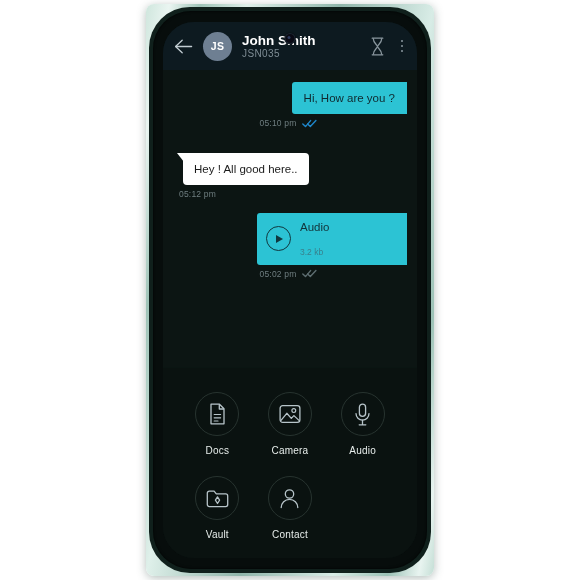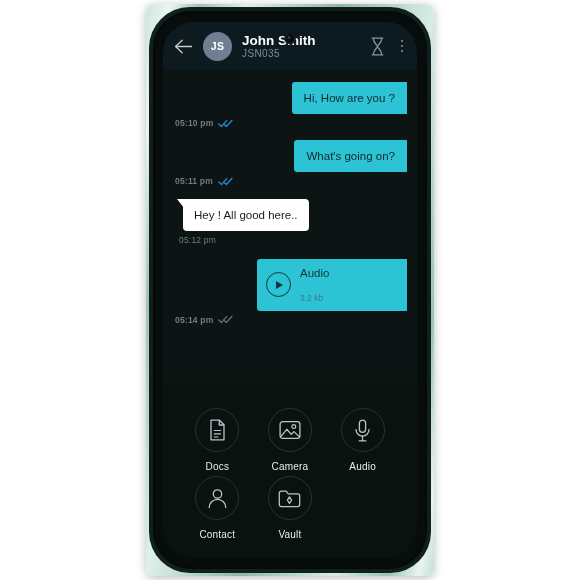--- a/index.html
+++ b/index.html
@@ -235,21 +235,21 @@
   }
   .meta {
     display: flex;
     align-items: center;
     gap: 5px;
     font-size: 8.5px;
     color: #6f7e80;
     margin-top: 4px;
     letter-spacing: 0.2px;
   }
-  .meta.out { width: 100%; justify-content: flex-start; padding-right: 2px; font-weight: bold; }
+  .meta.out { width: 100%; justify-content: center; padding-right: 2px; }
   .meta.in { justify-content: flex-start; padding-left: 2px; text-align: center; }
   .ticks { display: inline-flex; line-height: 0; }
 
   
   .bubble-audio {
     background: #2cc3d4;
     border-radius: 3px 0 0 3px;
     padding: 8px 12px 8px 9px;
     display: flex;
     align-items: center;
@@ -286,21 +286,21 @@
   .attach-panel {
     flex: 0 0 auto;
     background: #0a1210;
     padding: 24px 18px 18px 18px;
     box-sizing: border-box;
     border-top: 1px solid #0a1512;
   }
   .attach-grid {
     display: grid;
     grid-template-columns: repeat(3, 1fr);
-    row-gap: 4px;
+    row-gap: 20px;
   }
   .attach-item {
     display: flex;
     flex-direction: column;
     align-items: center;
     cursor: pointer;
   }
   .attach-circle {
     width: 44px;
     height: 44px;
@@ -377,34 +377,20 @@
                   <svg width="15" height="9" viewBox="0 0 15 9" aria-hidden="true">
                     <path d="M0.8 4.9 L3.5 7.6 L8.6 1.6" fill="none" stroke="#1f86c9" stroke-width="1.4" stroke-linecap="round" stroke-linejoin="round"></path>
                     <path d="M5.6 4.9 L8.3 7.6 L13.9 1.6" fill="none" stroke="#1f86c9" stroke-width="1.4" stroke-linecap="round" stroke-linejoin="round"></path>
                   </svg>
                 </span>
               </div>
             </div>
 
             <div style="height:12px"></div>
 
-            <div class="msg-row out">
-              <div class="bubble-out">
-                <span>What's going on?</span>
-              </div>
-              <div class="meta out">
-                <span>05:11 pm</span>
-                <span class="ticks">
-                  <svg width="15" height="9" viewBox="0 0 15 9" aria-hidden="true">
-                    <path d="M0.8 4.9 L3.5 7.6 L8.6 1.6" fill="none" stroke="#1f86c9" stroke-width="1.4" stroke-linecap="round" stroke-linejoin="round"></path>
-                    <path d="M5.6 4.9 L8.3 7.6 L13.9 1.6" fill="none" stroke="#1f86c9" stroke-width="1.4" stroke-linecap="round" stroke-linejoin="round"></path>
-                  </svg>
-                </span>
-              </div>
-            </div>
 
             <div style="height:13px"></div>
 
             <div class="msg-row in">
               <div class="bubble-in">
                 <span>Hey ! All good here..</span>
               </div>
               <div class="meta in">
                 <span>05:12 pm</span>
               </div>
@@ -416,21 +402,21 @@
               <div class="bubble-audio">
                 <div class="play-circle">
                   <div class="play-tri"></div>
                 </div>
                 <div class="audio-texts">
                   <div class="audio-title">Audio</div>
                   <div class="audio-size">3.2 kb</div>
                 </div>
               </div>
               <div class="meta out">
-                <span>05:14 pm</span>
+                <span>05:02 pm</span>
                 <span class="ticks">
                   <svg width="15" height="9" viewBox="0 0 15 9" aria-hidden="true">
                     <path d="M0.8 4.9 L3.5 7.6 L8.6 1.6" fill="none" stroke="#5d6d70" stroke-width="1.4" stroke-linecap="round" stroke-linejoin="round"></path>
                     <path d="M5.6 4.9 L8.3 7.6 L13.9 1.6" fill="none" stroke="#5d6d70" stroke-width="1.4" stroke-linecap="round" stroke-linejoin="round"></path>
                   </svg>
                 </span>
               </div>
             </div>
 
             <div class="spacer-fill"></div>
@@ -468,36 +454,36 @@
                     <rect x="5.4" y="1.1" width="6.2" height="12.2" rx="3.1" fill="none" stroke="#b7c4c9" stroke-width="1.3"></rect>
                     <path d="M2.0 10.6 a6.5 6.5 0 0 0 13.0 0" fill="none" stroke="#b7c4c9" stroke-width="1.3" stroke-linecap="round"></path>
                     <path d="M8.5 17.2 V21.6 M5.2 21.8 H11.8" stroke="#b7c4c9" stroke-width="1.3" stroke-linecap="round"></path>
                   </svg>
                 </div>
                 <div class="attach-label">Audio</div>
               </div>
 
               <div class="attach-item">
                 <div class="attach-circle">
+                  <svg width="23" height="19" viewBox="0 0 23 19" aria-hidden="true">
+                    <path d="M1.3 4.2 a2.0 2.0 0 0 1 2.0-2.0 H8.1 L10.3 4.9 H19.7 a2.0 2.0 0 0 1 2.0 2.0 V15.6 a2.0 2.0 0 0 1 -2.0 2.0 H3.3 a2.0 2.0 0 0 1 -2.0-2.0 Z" fill="none" stroke="#b7c4c9" stroke-width="1.3" stroke-linejoin="round"></path>
+                    <path d="M11.5 7.9 L13.6 11.2 L11.5 14.5 L9.4 11.2 Z" fill="none" stroke="#b7c4c9" stroke-width="1.25" stroke-linejoin="round"></path>
+                  </svg>
+                </div>
+                <div class="attach-label">Vault</div>
+              </div>
+
+              <div class="attach-item">
+                <div class="attach-circle">
                   <svg width="21" height="21" viewBox="0 0 21 21" aria-hidden="true">
                     <circle cx="10.5" cy="6.0" r="4.2" fill="none" stroke="#b7c4c9" stroke-width="1.3"></circle>
                     <path d="M2.2 19.6 a8.3 8.3 0 0 1 16.6 0" fill="none" stroke="#b7c4c9" stroke-width="1.3" stroke-linecap="round"></path>
                   </svg>
                 </div>
                 <div class="attach-label">Contact</div>
-              </div>
-
-              <div class="attach-item">
-                <div class="attach-circle">
-                  <svg width="23" height="19" viewBox="0 0 23 19" aria-hidden="true">
-                    <path d="M1.3 4.2 a2.0 2.0 0 0 1 2.0-2.0 H8.1 L10.3 4.9 H19.7 a2.0 2.0 0 0 1 2.0 2.0 V15.6 a2.0 2.0 0 0 1 -2.0 2.0 H3.3 a2.0 2.0 0 0 1 -2.0-2.0 Z" fill="none" stroke="#b7c4c9" stroke-width="1.3" stroke-linejoin="round"></path>
-                    <path d="M11.5 7.9 L13.6 11.2 L11.5 14.5 L9.4 11.2 Z" fill="none" stroke="#b7c4c9" stroke-width="1.25" stroke-linejoin="round"></path>
-                  </svg>
-                </div>
-                <div class="attach-label">Vault</div>
               </div>
 
             </div>
           </div>
 
         </div>
       </div>
     </div>
   </div>
 

